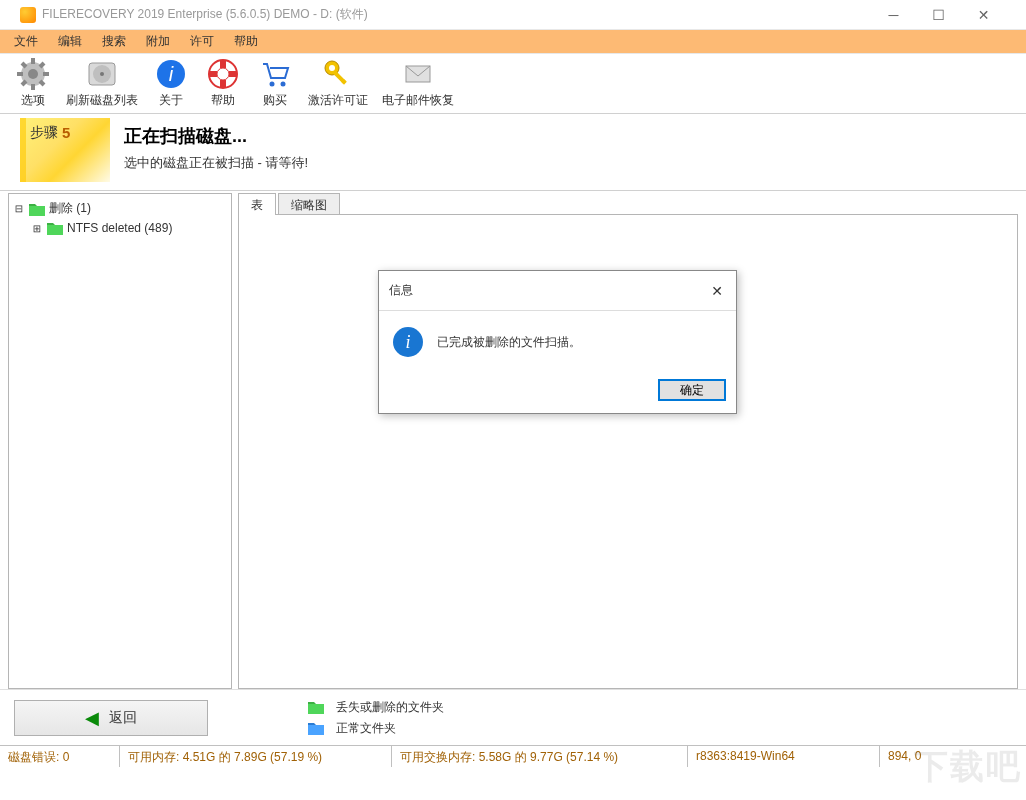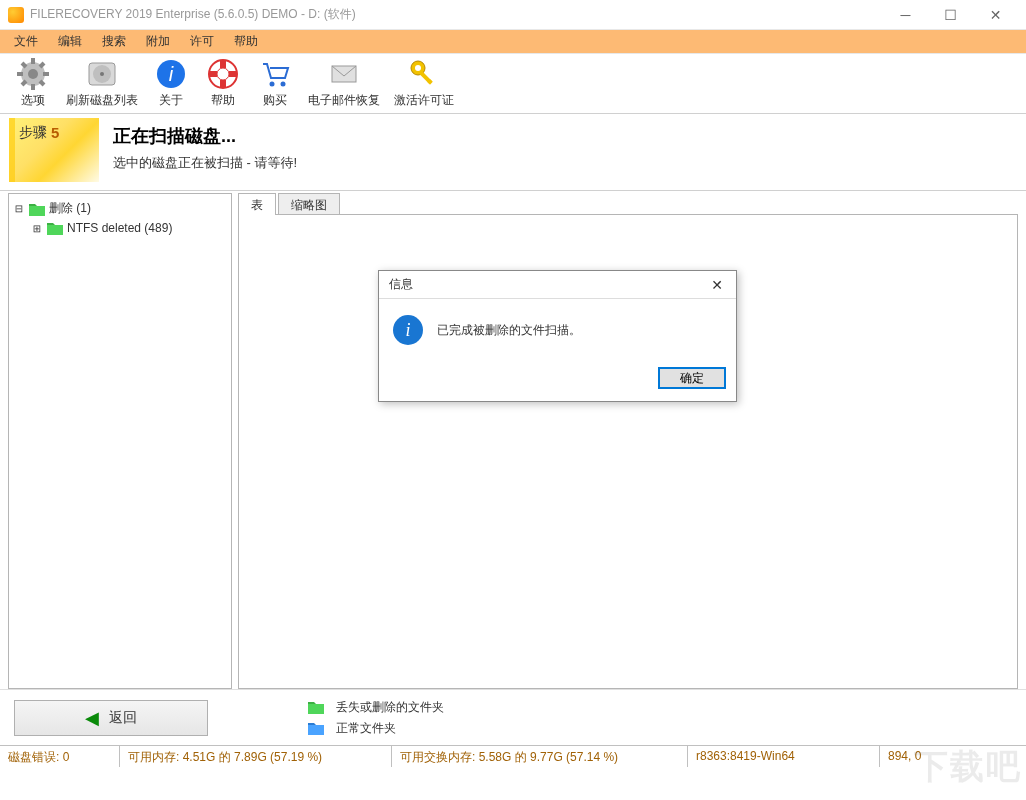--- a/index.html
+++ b/index.html
@@ -1,31 +1,31 @@
 <!DOCTYPE html>
 <html><head>
 <meta charset="utf-8">
 <style>
 * { box-sizing: border-box; margin: 0; padding: 0; font-family: "Microsoft YaHei", "SimSun", sans-serif; }
 body { background: #fff; font-size: 12px; color: #333; width: 1026px; height: 800px; overflow: hidden; position: relative; }
 
-.titlebar { height: 30px; background: #fff; display: flex; align-items: center; padding: 0 8px; border-bottom: 1px solid #e8e8e8; }
+.titlebar { height: 30px; background: #fff; display: flex; align-items: center; padding: 0 20px; border-bottom: 1px solid #e8e8e8; }
 .titlebar .app-icon { width: 16px; height: 16px; background: radial-gradient(circle at 30% 30%, #ffcc33, #ff8800); border-radius: 3px; margin-right: 6px; }
 .titlebar .title { color: #999; font-size: 12px; flex: 1; }
 .titlebar .winbtn { width: 45px; height: 30px; display: flex; align-items: center; justify-content: center; color: #666; font-size: 14px; cursor: pointer; }
 
 .menubar { height: 24px; background: #fdba74; display: flex; align-items: center; padding: 0 4px; border-bottom: 1px solid #e8e8e8; }
 .menubar .item { padding: 3px 10px; cursor: pointer; }
 
 .toolbar { height: 60px; background: #fff; display: flex; align-items: center; padding: 4px 8px; border-bottom: 1px solid #d0d0d0; gap: 2px; }
 .toolbar .btn { display: flex; flex-direction: column; align-items: center; justify-content: center; min-width: 50px; padding: 2px 6px; cursor: pointer; }
 .toolbar .btn .ico { width: 32px; height: 32px; margin-bottom: 2px; }
 .toolbar .btn .lbl { font-size: 12px; color: #333; white-space: nowrap; }
 
-.step-banner { display: flex; align-items: stretch; border-bottom: 1px solid #d0d0d0; padding: 4px 8px 8px 9px; background: #fff; }
+.step-banner { display: flex; align-items: stretch; border-bottom: 1px solid #d0d0d0; padding: 4px 8px 8px 20px; background: #fff; }
 .step-badge { width: 90px; height: 64px; background: linear-gradient(135deg, #fff27a 0%, #ffe066 40%, #ffd633 60%, #fffbe6 100%); position: relative; display: flex; align-items: flex-start; padding: 6px 10px; }
 .step-badge::before { content:""; position:absolute; left:0; top:0; width:6px; height:100%; background: rgba(255,200,0,0.6); }
 .step-badge-text { font-size: 14px; color: #333; }
 .step-badge-num { font-size: 15px; color: #b85c00; font-weight: bold; margin-left: 4px; }
 .step-text { padding: 6px 14px; display: flex; flex-direction: column; justify-content: flex-start; }
 .step-text .h { font-size: 18px; font-weight: bold; color: #000; }
 .step-text .s { font-size: 13px; color: #333; margin-top: 6px; }
 
 .workspace { display: flex; height: 498px; padding: 2px 8px 0 8px; gap: 6px; }
 .treepanel { width: 224px; border: 1px solid #b5b5b5; background: #fff; padding: 4px; overflow: auto; }
@@ -53,21 +53,21 @@
 .statusbar .cell.w1 { width: 120px; }
 .statusbar .cell.w2 { width: 272px; }
 .statusbar .cell.w3 { width: 296px; }
 .statusbar .cell.w4 { width: 192px; }
 .statusbar .cell.w5 { flex:1; border-right:none; }
 
 .watermark { position: absolute; right: 4px; bottom: 10px; font-size: 34px; font-weight: bold; color: rgba(0,0,0,0.08); letter-spacing: 2px; pointer-events: none; }
 
 
 .dialog { position: absolute; left: 378px; top: 270px; width: 359px; background: #fff; border: 1px solid #888; box-shadow: 2px 2px 8px rgba(0,0,0,0.25); }
-.dialog .dtitle { height: 28px; display: flex; align-items: center; justify-content: space-between; padding: 0 6px 0 10px; font-size: 12px; border-bottom: 1px solid #ddd; }
+.dialog .dtitle { height: 40px; display: flex; align-items: center; justify-content: space-between; padding: 0 6px 0 10px; font-size: 12px; border-bottom: 1px solid #ddd; }
 .dialog .dtitle .x { width: 26px; height: 20px; display: flex; align-items: center; justify-content: center; font-size: 14px; cursor: pointer; }
 .dialog .dbody { display: flex; align-items: center; padding: 16px 14px; gap: 14px; }
 .dialog .dicon { width: 30px; height: 30px; border-radius: 50%; background: #1976d2; color: #fff; display: flex; align-items: center; justify-content: center; font-size: 18px; font-family: Georgia, serif; font-style: italic; }
 .dialog .dfoot { display: flex; justify-content: flex-end; padding: 6px 10px 12px; }
 .dialog .okbtn { width: 68px; height: 22px; background: #e1e1e1; border: 2px solid #0078d7; cursor: pointer; font-size: 12px; }
 
 svg { display: block; }
 </style>
 </head>
 <body>
@@ -144,36 +144,36 @@
           <path d="M4 6 h4 l4 14 h14 l3 -10 h-18" fill="none" stroke="#2b6cd4" stroke-width="2"></path>
           <circle cx="13" cy="26" r="2.5" fill="#2b6cd4"></circle>
           <circle cx="24" cy="26" r="2.5" fill="#2b6cd4"></circle>
         </svg>
     </div>
     <div class="lbl">购买</div>
   </div>
   <div class="btn">
     <div class="ico">
       <svg viewBox="0 0 32 32">
-          <rect x="4" y="8" width="24" height="16" fill="#e0e0e0" stroke="#999"></rect>
-          <path d="M4 8 L16 18 L28 8" fill="none" stroke="#999"></path>
-        </svg>
-    </div>
-    <div class="lbl">电子邮件恢复</div>
-  </div>
-  <div class="btn">
-    <div class="ico">
-      <svg viewBox="0 0 32 32">
           <circle cx="10" cy="10" r="7" fill="#f2c200" stroke="#b88900"></circle>
           <circle cx="10" cy="10" r="3" fill="#fff"></circle>
           <rect x="14" y="13" width="14" height="4" fill="#f2c200" transform="rotate(45 14 13)"></rect>
           <rect x="22" y="21" width="4" height="4" fill="#f2c200" transform="rotate(45 22 21)"></rect>
         </svg>
     </div>
     <div class="lbl">激活许可证</div>
+  </div>
+  <div class="btn">
+    <div class="ico">
+      <svg viewBox="0 0 32 32">
+          <rect x="4" y="8" width="24" height="16" fill="#e0e0e0" stroke="#999"></rect>
+          <path d="M4 8 L16 18 L28 8" fill="none" stroke="#999"></path>
+        </svg>
+    </div>
+    <div class="lbl">电子邮件恢复</div>
   </div>
 </div>
 
 <div class="step-banner">
   <div class="step-badge">
     <span class="step-badge-text">步骤</span>
     <span class="step-badge-num">5</span>
   </div>
   <div class="step-text">
     <div class="h">正在扫描磁盘...</div>

